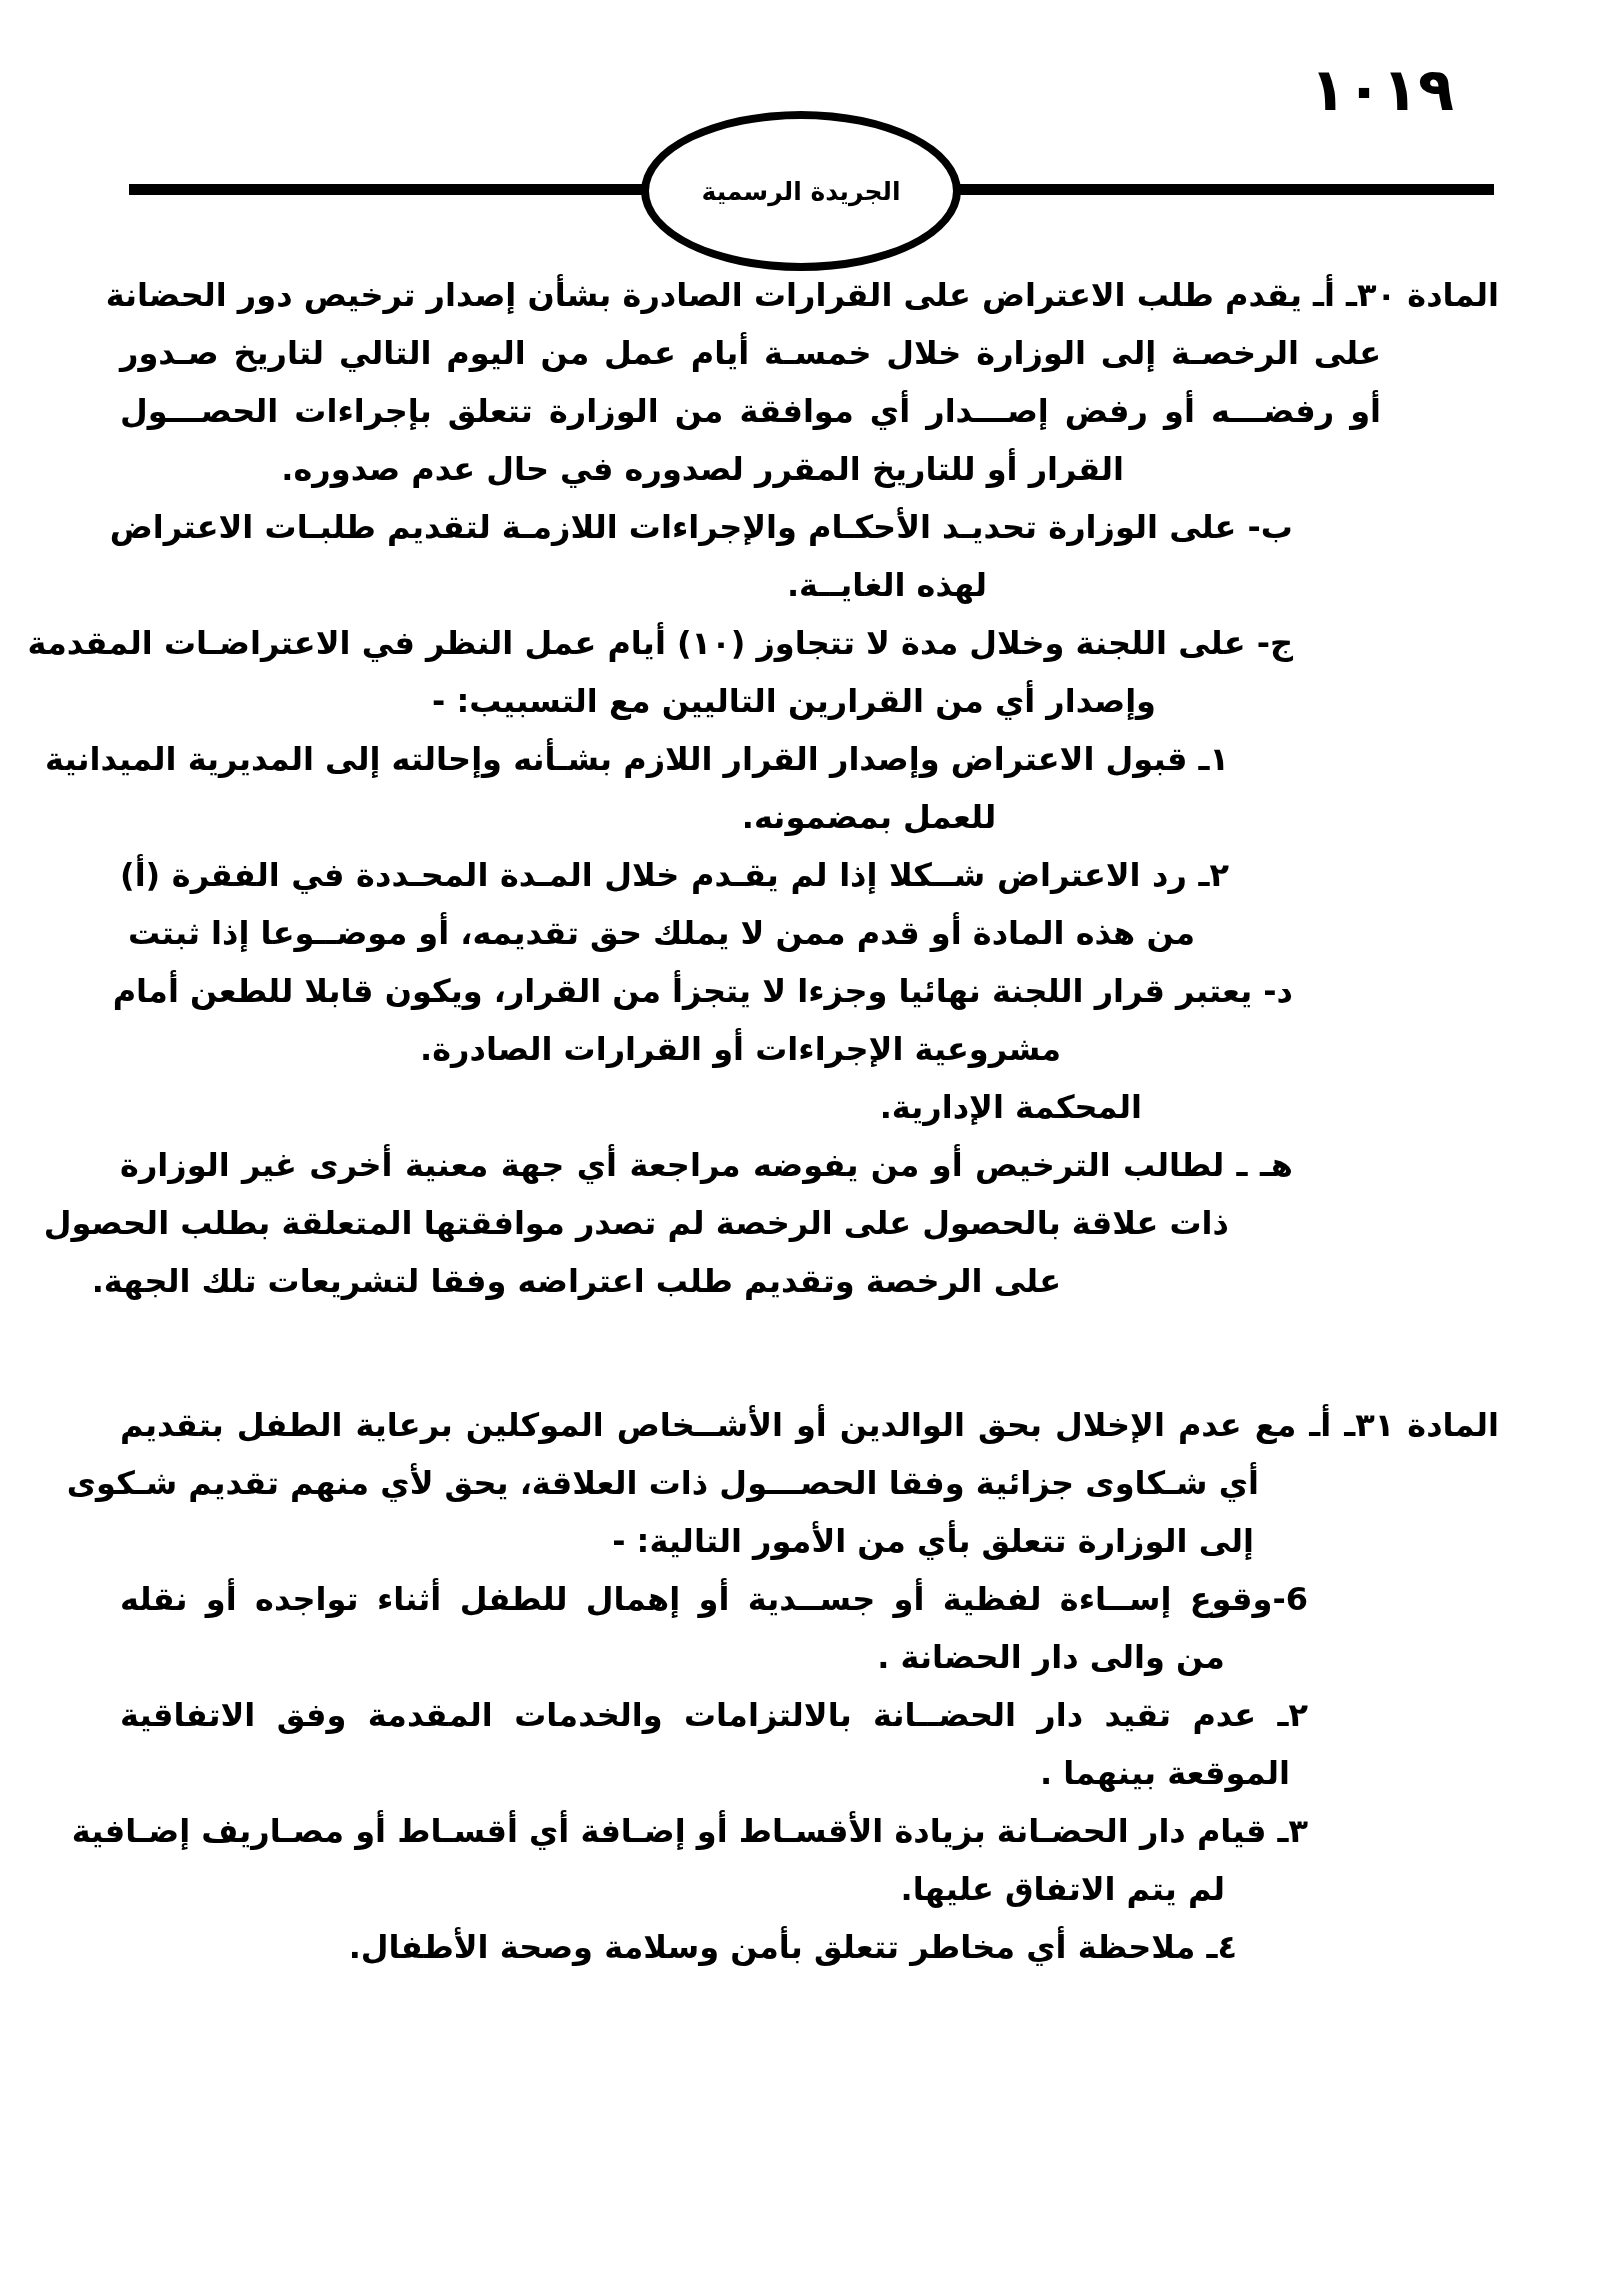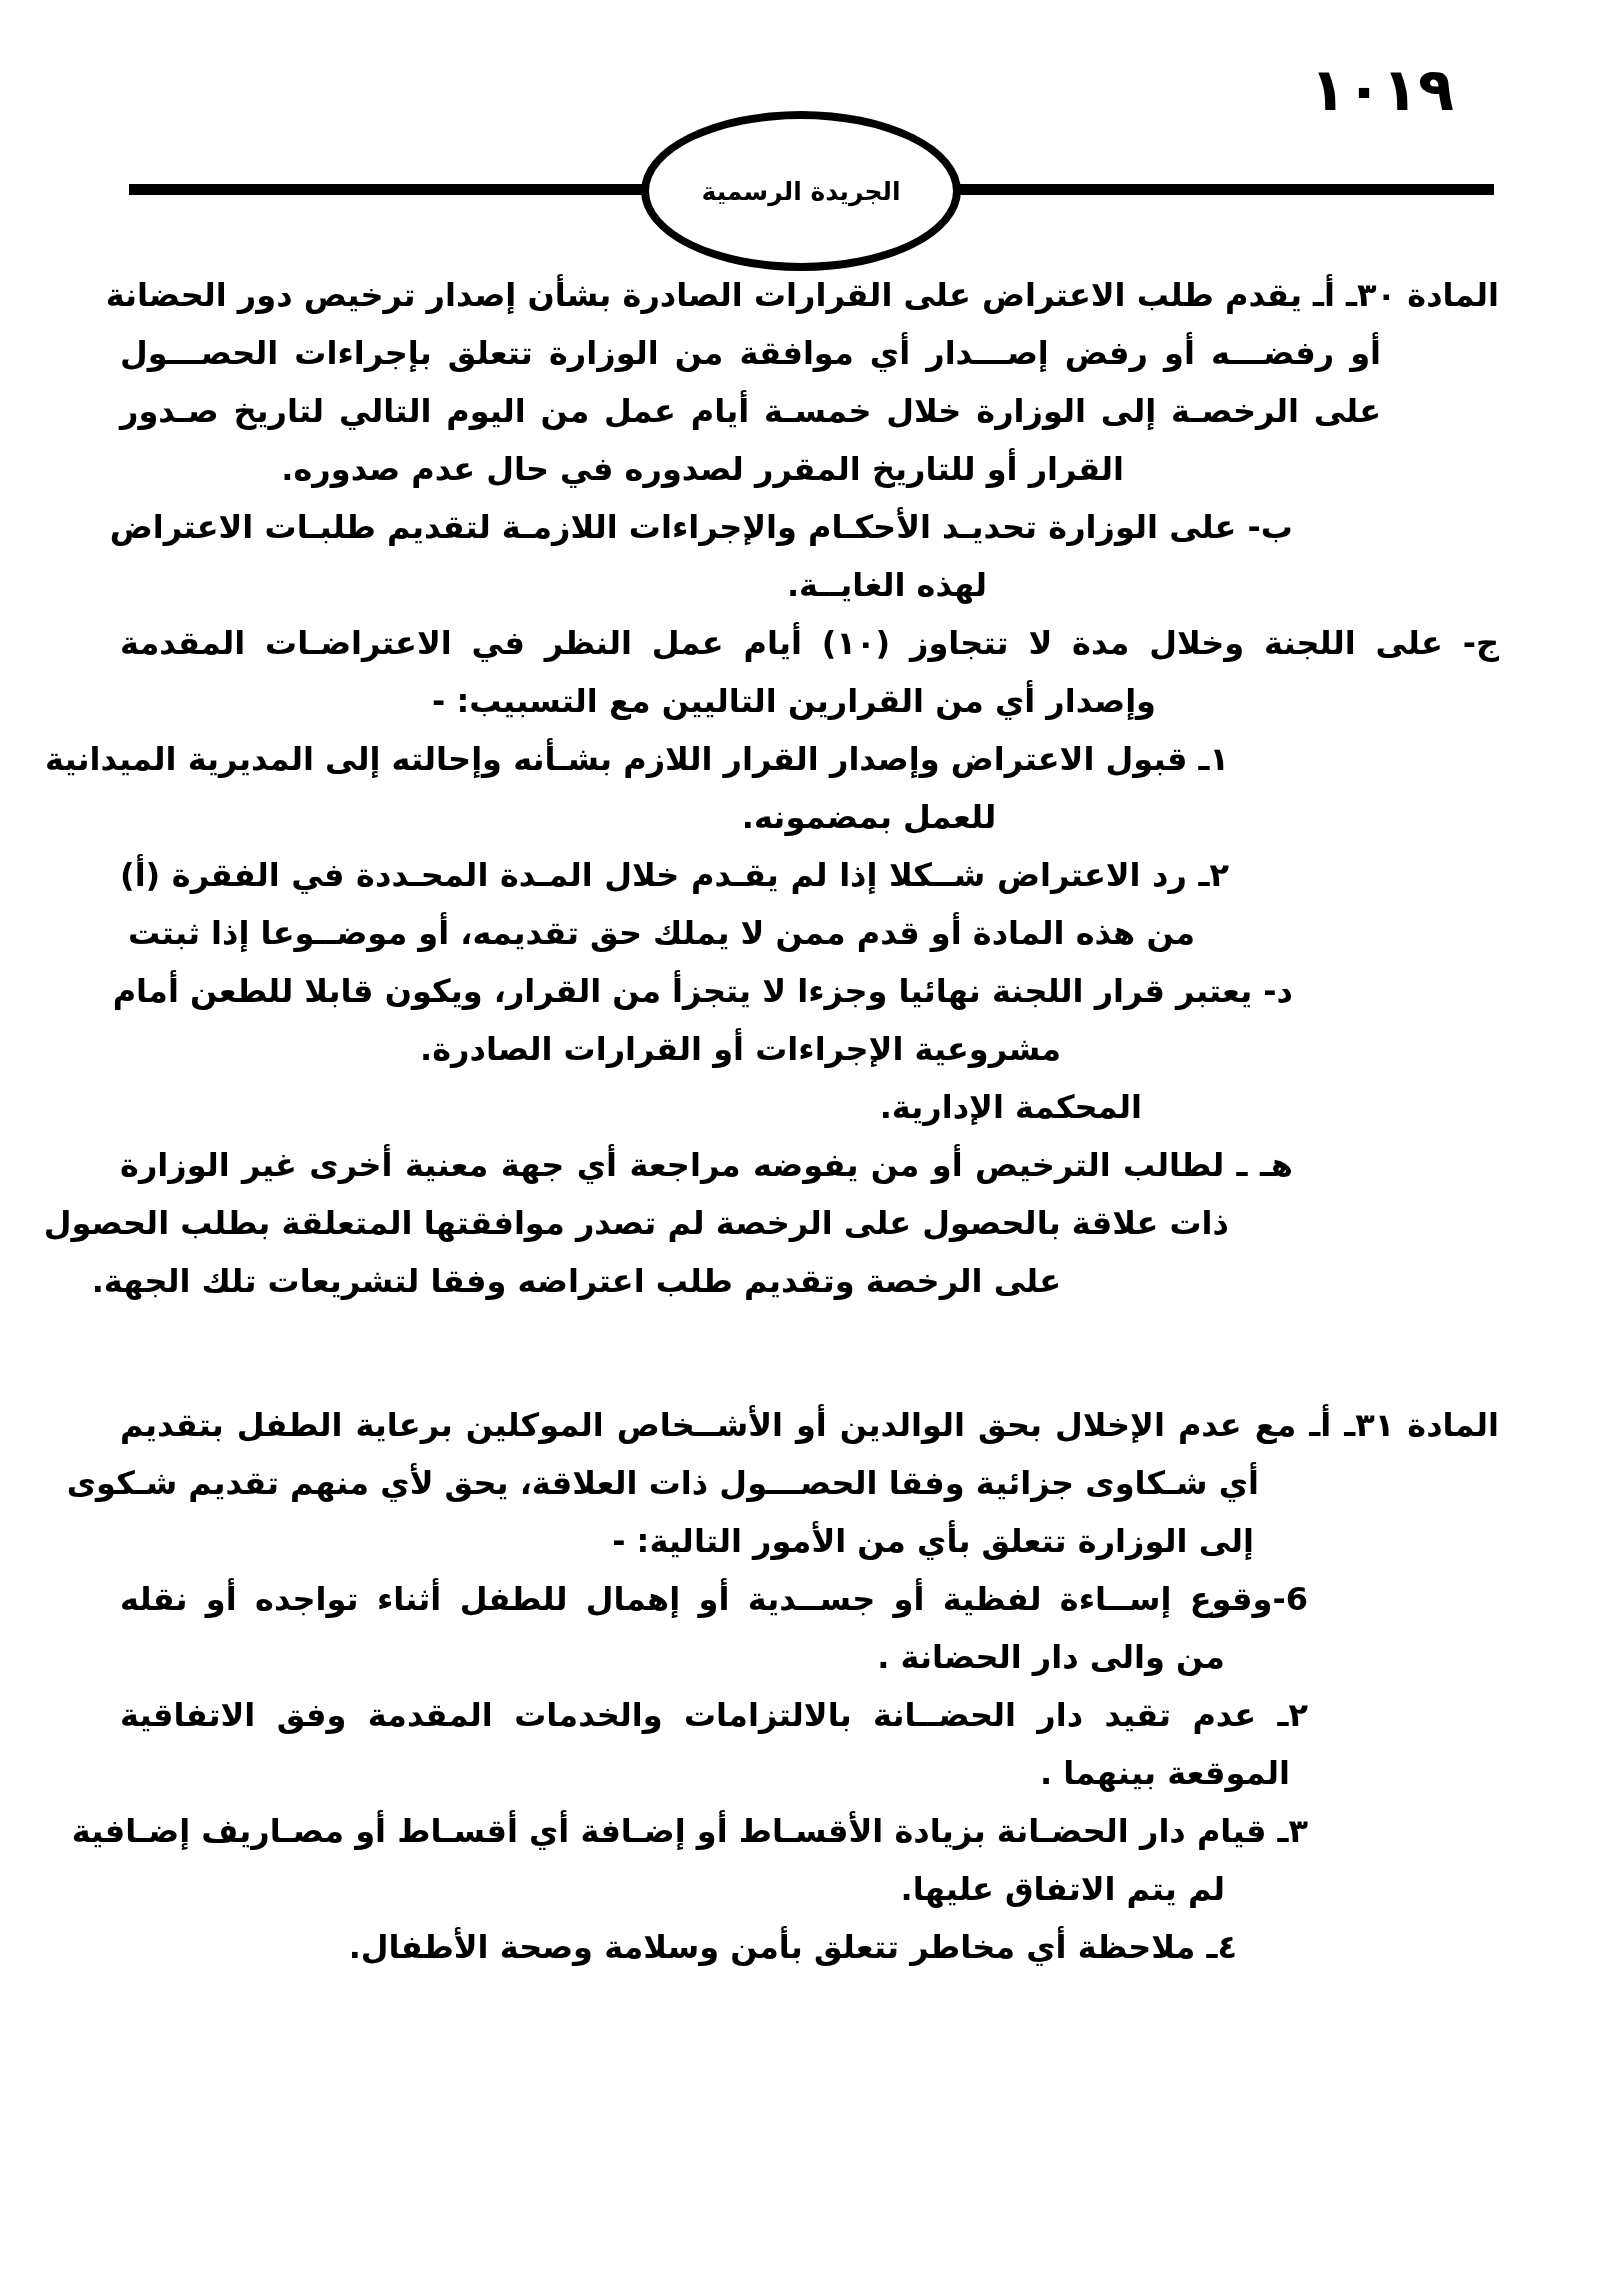--- a/index.html
+++ b/index.html
@@ -82,26 +82,26 @@
 
   <div class="header-rule"></div>
 
   <div class="title-badge">
     <span>الجريدة الرسمية</span>
   </div>
 
   <div class="page-body" id="page-body">
       <div>
         <div class="text-line j" style="margin-right: 0px; margin-left: 0px;">المادة ٣٠ـ أـ يقدم طلب الاعتراض على القرارات الصادرة بشأن إصدار ترخيص دور الحضانة</div>
+        <div class="text-line j" style="margin-right: 118px; margin-left: 0px;">على الرخصـة إلى الوزارة خلال خمسـة أيام عمل من اليوم التالي لتاريخ صـدور</div>
         <div class="text-line j" style="margin-right: 118px; margin-left: 0px;">أو رفضـــه أو رفض إصـــدار أي موافقة من الوزارة تتعلق بإجراءات الحصـــول</div>
-        <div class="text-line j" style="margin-right: 118px; margin-left: 0px;">على الرخصـة إلى الوزارة خلال خمسـة أيام عمل من اليوم التالي لتاريخ صـدور</div>
         <div class="text-line c" style="margin-right: 375px; margin-left: 365px;">القرار أو للتاريخ المقرر لصدوره في حال عدم صدوره.</div>
         <div class="text-line j" style="margin-right: 206px; margin-left: 0px;">ب- على الوزارة تحديـد الأحكـام والإجراءات اللازمـة لتقديم طلبـات الاعتراض</div>
         <div class="text-line c" style="margin-right: 447px; margin-left: 602px;">لهذه الغايــة.</div>
-        <div class="text-line j" style="margin-left: 0px;">ج- على اللجنة وخلال مدة لا تتجاوز (١٠) أيام عمل النظر في الاعتراضـات المقدمة</div>
+        <div class="text-line j" style="margin-right: 206px; margin-left: 0px;">ج- على اللجنة وخلال مدة لا تتجاوز (١٠) أيام عمل النظر في الاعتراضـات المقدمة</div>
         <div class="text-line c" style="margin-right: 343px; margin-left: 411px;">وإصدار أي من القرارين التاليين مع التسبيب: -</div>
         <div class="text-line j" style="margin-right: 270px; margin-left: 0px;">١ـ قبول الاعتراض وإصدار القرار اللازم بشـأنه وإحالته إلى المديرية الميدانية</div>
         <div class="text-line c" style="margin-right: 483px; margin-left: 602px;">للعمل بمضمونه.</div>
         <div class="text-line j" style="margin-right: 270px; margin-left: 0px;">٢ـ رد الاعتراض شــكلا إذا لم يقـدم خلال المـدة المحـددة في الفقرة (أ)</div>
         <div class="text-line j" style="margin-right: 304px; margin-left: 14.7px;">من هذه المادة أو قدم ممن لا يملك حق تقديمه، أو موضــوعا إذا ثبتت</div>
         <div class="text-line j" style="margin-right: 206px; margin-left: 0px;">د- يعتبر قرار اللجنة نهائيا وجزءا لا يتجزأ من القرار، ويكون قابلا للطعن أمام</div>
         <div class="text-line c" style="margin-right: 438px; margin-left: 321px;">مشروعية الإجراءات أو القرارات الصادرة.</div>
         <div class="text-line c" style="margin-right: 357px; margin-left: 803px;">المحكمة الإدارية.</div>
         <div class="text-line j" style="margin-right: 206px; margin-left: 0px;">هـ ـ لطالب الترخيص أو من يفوضه مراجعة أي جهة معنية أخرى غير الوزارة</div>
         <div class="text-line j" style="margin-right: 270px; margin-left: 14.7px;">ذات علاقة بالحصول على الرخصة لم تصدر موافقتها المتعلقة بطلب الحصول</div>

